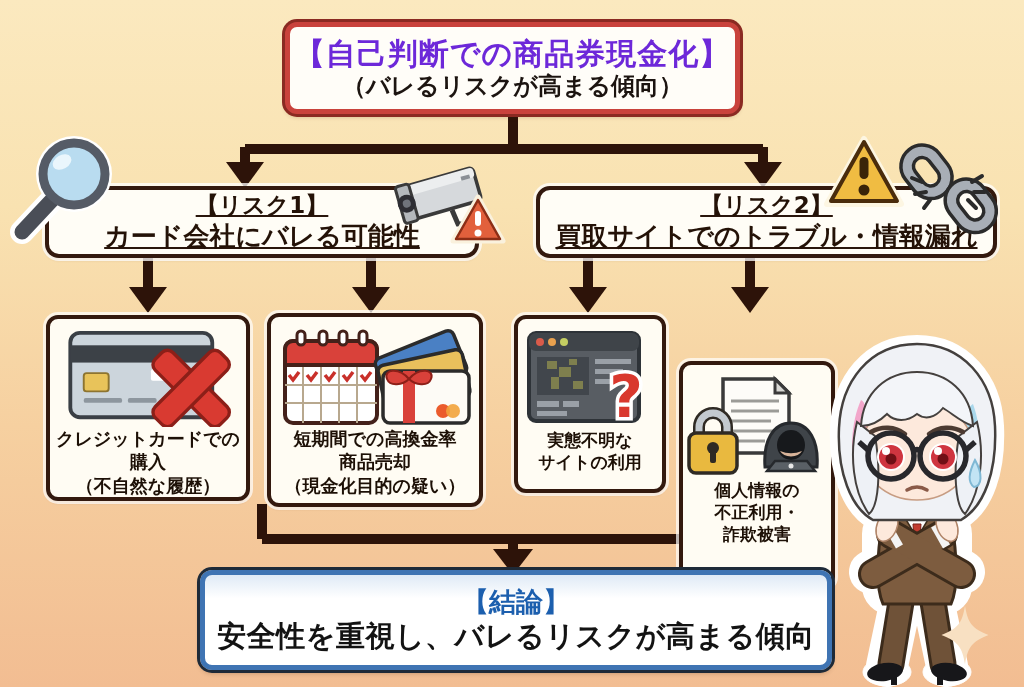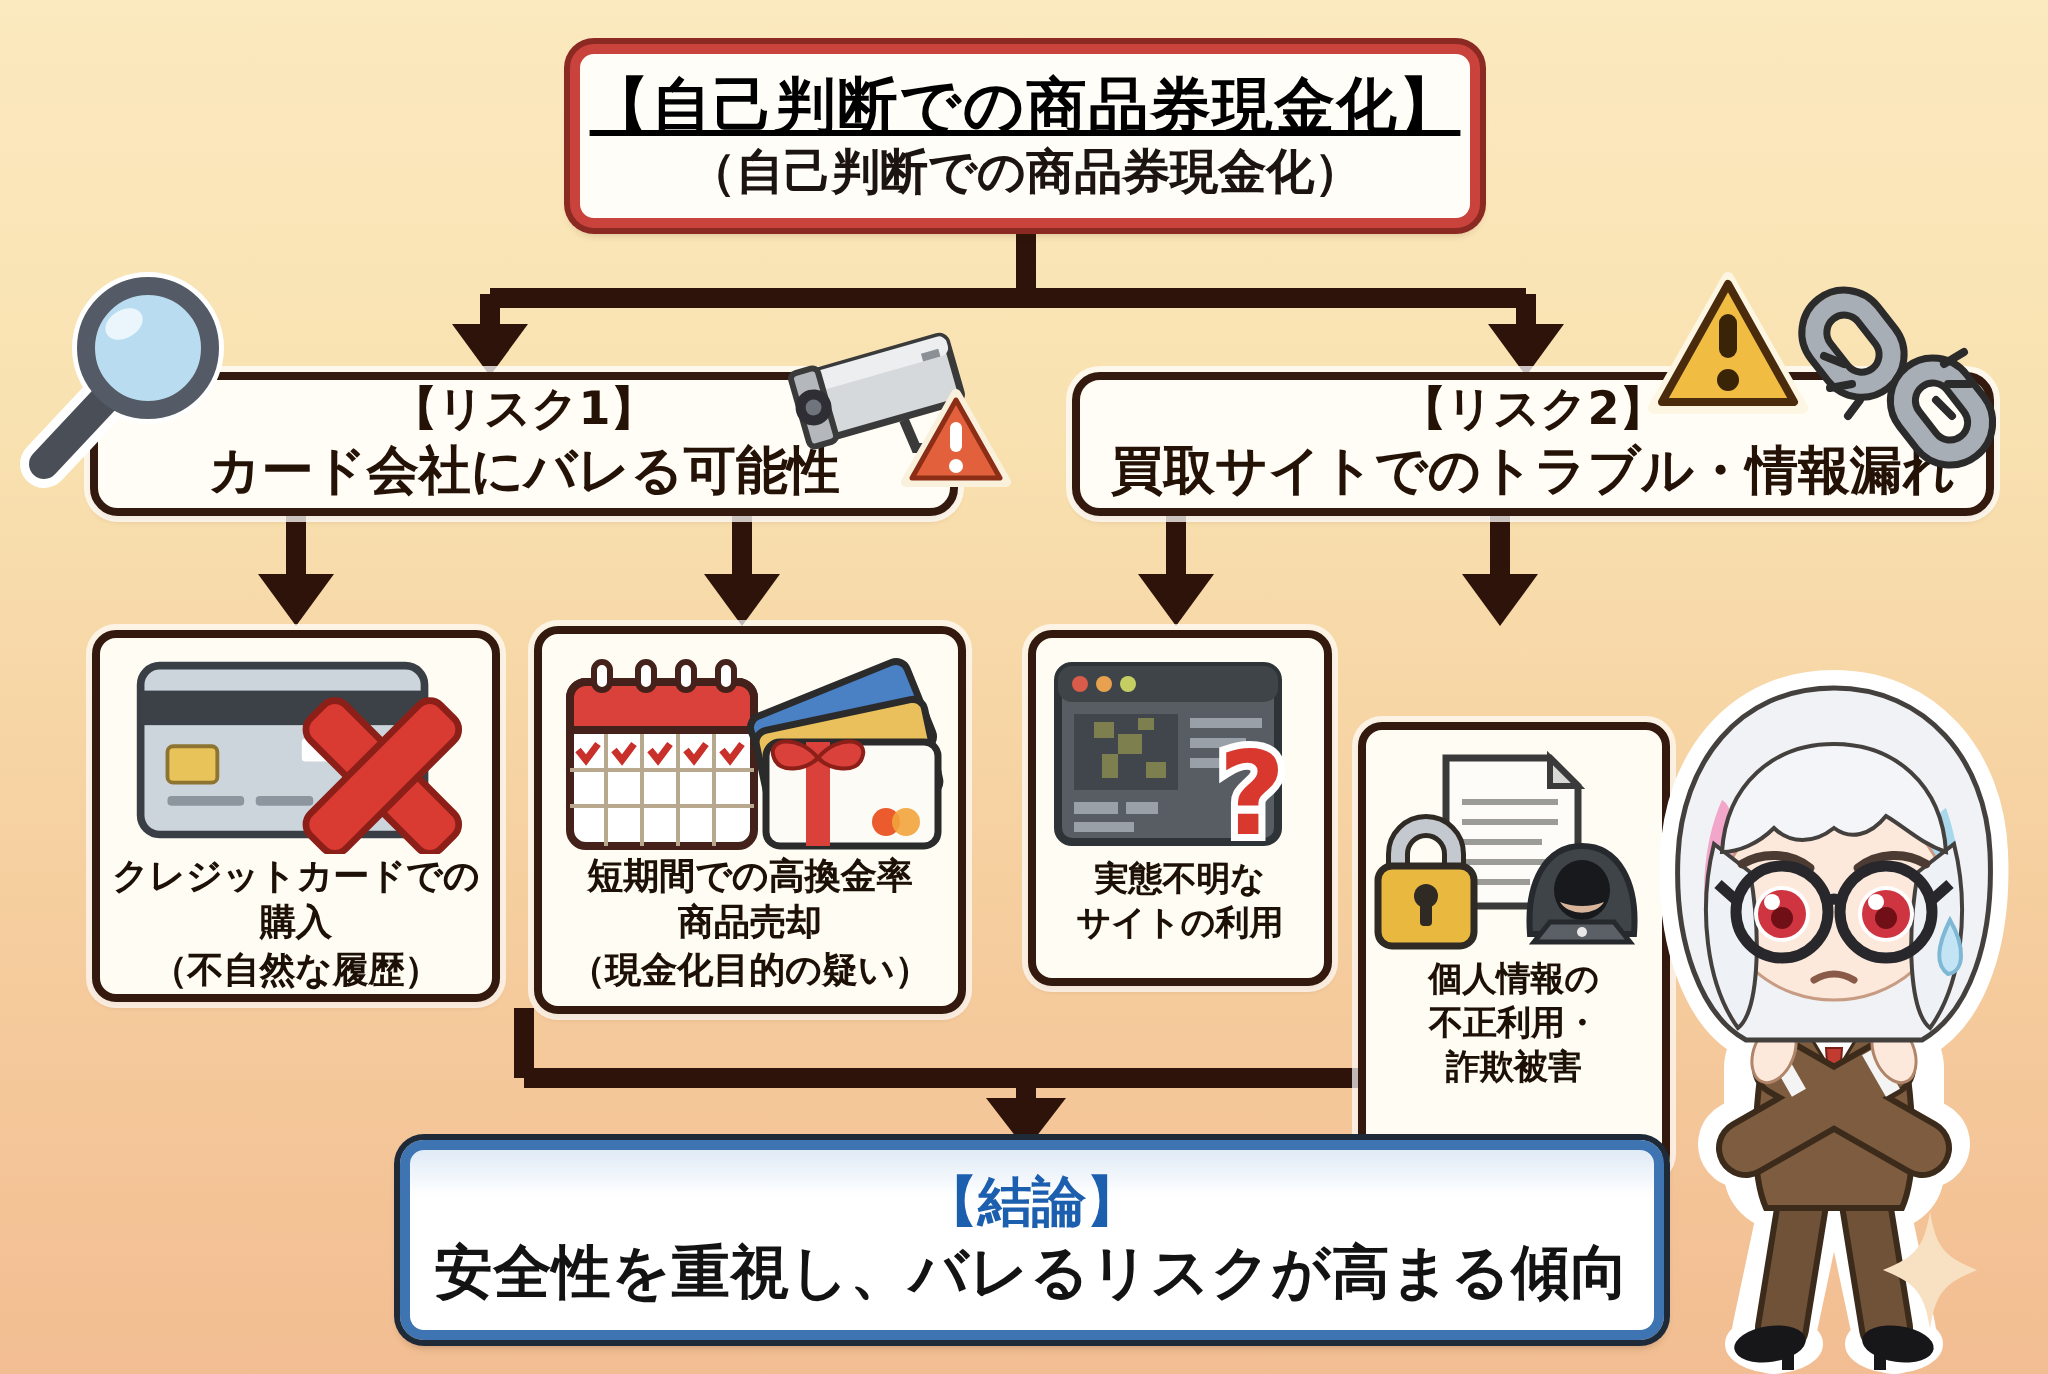--- a/index.html
+++ b/index.html
@@ -8,25 +8,25 @@
     background:linear-gradient(180deg,#fbe9bf 0%,#f9e2b1 30%,#f6d0a0 62%,#f2bd92 100%);
     font-family:"DejaVu Sans","Liberation Sans",sans-serif;
     font-weight:700;color:#2a160c;
   }
   .abs{position:absolute;}
   .box{box-sizing:border-box;display:flex;flex-direction:column;align-items:center;justify-content:center;text-align:center;}
   .title-box{
     background:#fffdf8;border:5px solid #c9423c;border-radius:12px;
     box-shadow:0 0 0 3px #8a2a22, 0 3px 4px rgba(90,40,10,.25);z-index:2;
   }
-  .title-box .t1{color:#000000;font-size:30px;letter-spacing:1px;line-height:1.25;text-decoration:underline;}
+  .title-box .t1{color:#6d28d9;font-size:30px;letter-spacing:1px;line-height:1.25;}
   .title-box .t2{color:#1c1410;font-size:24px;line-height:1.2;}
   .risk-box{
     background:#fffdf6;border:4px solid #33190e;border-radius:14px;
-    box-shadow:0 0 0 3px rgba(255,255,255,.75), 0 2px 3px rgba(90,40,10,.25);z-index:2;
+    box-shadow:0 0 0 3px rgba(255,255,255,.75), 0 2px 3px rgba(90,40,10,.25);z-index:2;text-decoration:underline;
   }
   .risk-box .t1{font-size:23px;line-height:1.2;color:#241207;}
   .risk-box .t2{font-size:26px;line-height:1.25;color:#241207;}
   .item-box{
     background:#fffcf3;border:4px solid #33190e;border-radius:12px;
     box-shadow:0 0 0 3px rgba(255,255,255,.7), 0 2px 3px rgba(90,40,10,.2);
     z-index:2;justify-content:flex-start;padding-top:10px;
   }
   .caption{font-size:18px;line-height:1.3;color:#1d1006;}
   .caption.small{font-size:17px;}
@@ -68,21 +68,21 @@
       <polygon points="129,287 167,287 148,313"></polygon>
       <polygon points="352,287 390,287 371,313"></polygon>
       <polygon points="569,287 607,287 588,313"></polygon>
       <polygon points="731,287 769,287 750,313"></polygon>
       <polygon points="493,549 533,549 513,575"></polygon>
     </g>
   </svg>
 
   <div class="abs box title-box" style="left:285px;top:22px;width:455px;height:92px;">
     <div class="t1">【自己判断での商品券現金化】</div>
-    <div class="t2">（自己判断での商品券現金化）</div>
+    <div class="t2">（バレるリスクが高まる傾向）</div>
   </div>
 
   <div class="abs box risk-box" style="left:45px;top:186px;width:434px;height:72px;">
     <div class="t1">【リスク1】</div>
     <div class="t2">カード会社にバレる可能性</div>
   </div>
 
   <div class="abs box risk-box" style="left:536px;top:186px;width:461px;height:72px;">
     <div class="t1">【リスク2】</div>
     <div class="t2">買取サイトでのトラブル・情報漏れ</div>

